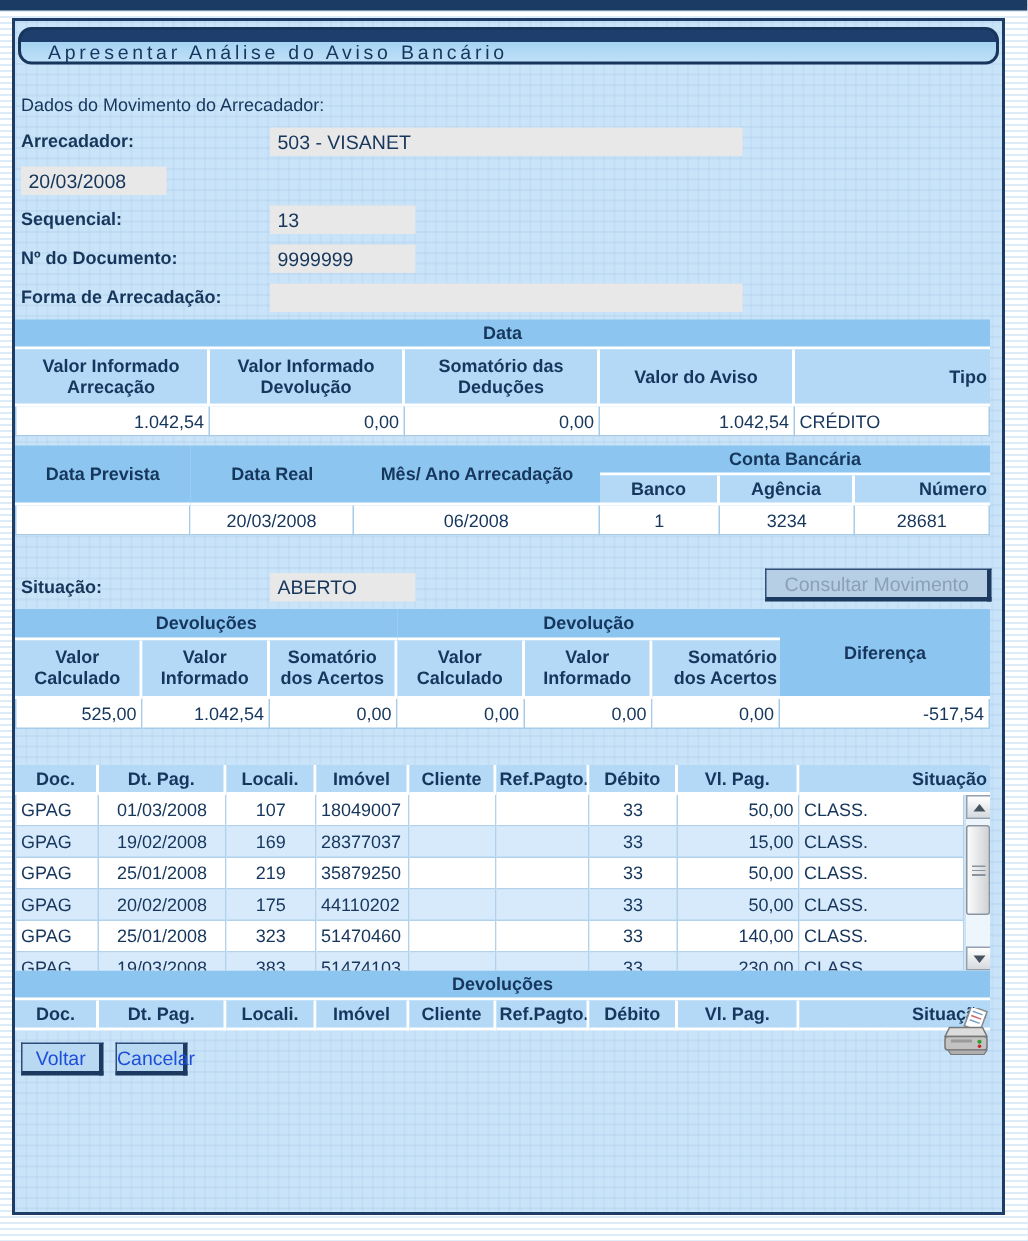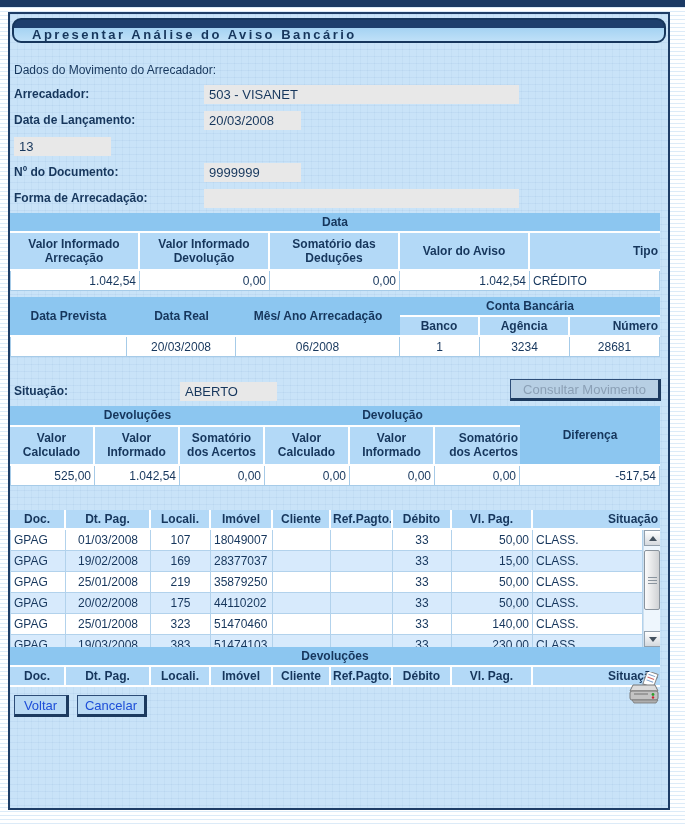--- a/index.html
+++ b/index.html
@@ -17,24 +17,24 @@
     background-image:linear-gradient(rgba(110,155,200,.10) 1px, transparent 1px),
                      linear-gradient(90deg, rgba(110,155,200,.07) 1px, transparent 1px);
     background-size:7px 7px;
     border:2px solid #1e3d66;
     overflow:hidden;
   }
   .titlebar {
     margin:4px 2px 0 2px; height:25px; border:2px solid #16365c; border-radius:9px;
     background:linear-gradient(180deg,#1e3f6d 0 8px,#a5d3f2 8px,#bfe0f8 100%);
     display:flex; align-items:center; padding:7px 0 0 18px;
-    font-weight:bold; font-size:13px; letter-spacing:2.5px; color:#16365c;
+    font-weight:normal; font-size:13px; letter-spacing:2.5px; color:#16365c;
   }
   .section-label { margin:20px 0 4px 4px; font-size:12px; height:14px; }
-  .frow { display:flex; align-items:center; height:26px; margin-left:4px;gap:24px; }
+  .frow { display:flex; align-items:center; height:26px; margin-left:4px; }
   .frow:first-of-type { margin-top:6px; }
   .flabel { width:166px; font-size:12px; font-weight:bold; }
   .fbox {
     background:#e8e8e8; height:19px; font-size:13px; padding:0 5px;
     display:flex; align-items:center; white-space:nowrap; overflow:hidden;
   }
   .fbox.wide { width:315px; } .fbox.small { width:97px; }
 
   table.tbl { border-spacing:0; table-layout:fixed; width:650px; font-size:12px; color:#16365c; }
   table.tbl td { padding:0; overflow:hidden; white-space:nowrap; }
@@ -85,24 +85,24 @@
     <span>Apresentar Análise do Aviso Bancário</span>
   </div>
 
   <div class="section-label">Dados do Movimento do Arrecadador:</div>
 
   <div class="frow">
     <span class="flabel">Arrecadador:</span>
     <span class="fbox wide">503 - VISANET</span>
   </div>
   <div class="frow">
-    <span class="flabel">Data de Lançamento:</span>
     <span class="fbox small">20/03/2008</span>
   </div>
   <div class="frow">
+    <span class="flabel">Sequencial:</span>
     <span class="fbox small">13</span>
   </div>
   <div class="frow">
     <span class="flabel">Nº do Documento:</span>
     <span class="fbox small">9999999</span>
   </div>
   <div class="frow">
     <span class="flabel">Forma de Arrecadação:</span>
     <span class="fbox wide"></span>
   </div>
@@ -374,16 +374,16 @@
       <td class="th h20">Ref.Pagto.</td>
       <td class="th h20">Débito</td>
       <td class="th h20">Vl. Pag.</td>
       <td class="th h20 nr">Situação</td>
     </tr>
   </tbody>
     </table>
 
   <div class="btnrow">
     <button class="btn3d" style="width:55px">Voltar</button>
-    <button class="btn3d" style="width:70px">Cancelar</button>
+    <button class="btn3d" style="width:48px">Cancelar</button>
   </div>
 
 </div>
 
 </body></html>

